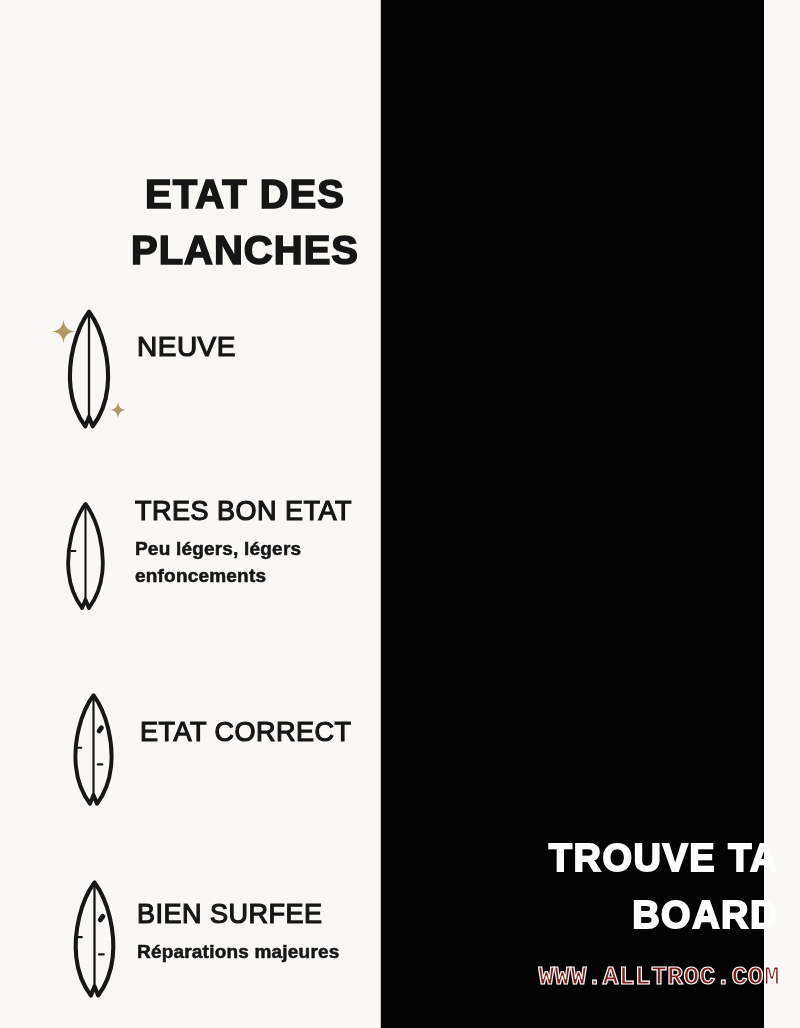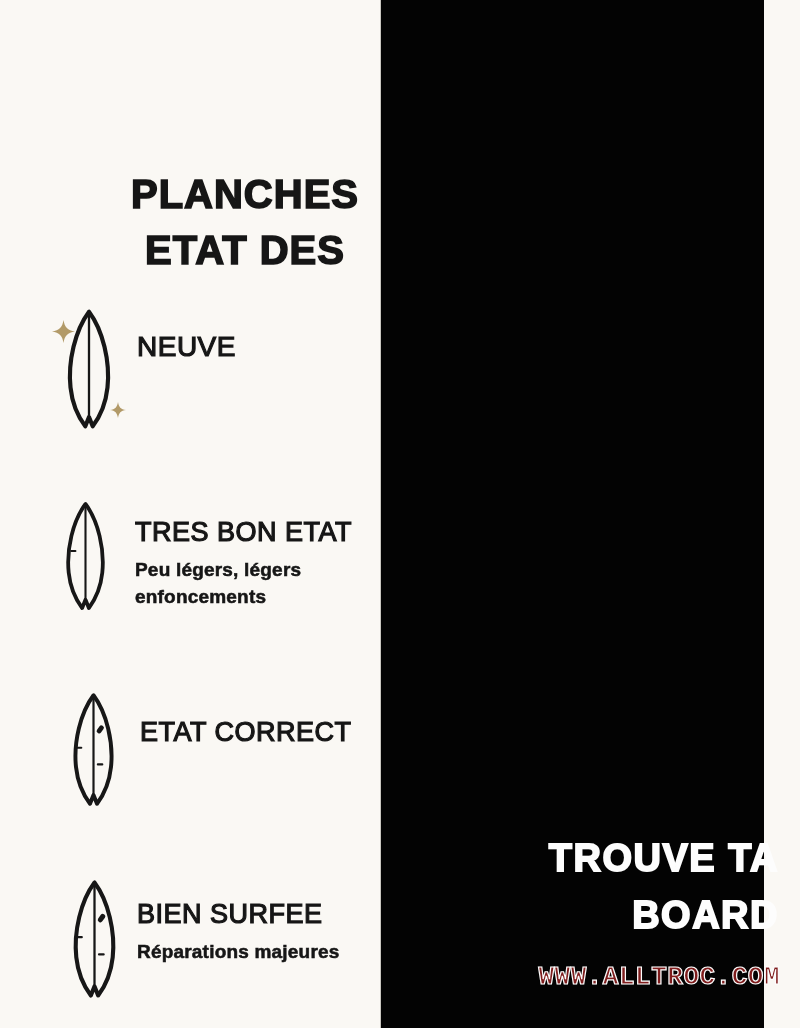--- a/index.html
+++ b/index.html
@@ -68,22 +68,22 @@
       <path d="M28,4 C13,24 5,58 8,86 C10,105 18,120 24,128 L28,118 L32,128 C38,120 46,105 48,86 C51,58 43,24 28,4 Z" fill="none" stroke="#171717" stroke-width="4.5" stroke-linejoin="round"></path>
       <path d="M28,7 L28,118" fill="none" stroke="#171717" stroke-width="2.5"></path>
     </g>
     <path id="sparkle-shape" d="M12,0 C13.2,7.8 16.2,10.8 24,12 C16.2,13.2 13.2,16.2 12,24 C10.8,16.2 7.8,13.2 0,12 C7.8,10.8 10.8,7.8 12,0 Z" fill="#b29a68"></path>
   </defs>
 </svg>
 
 <div class="black-panel"></div>
 
 <div class="page-title">
+  <div>ETAT DES</div>
   <div>PLANCHES</div>
-  <div>ETAT DES</div>
 </div>
 
 <div class="row">
   <span class="sparkle" style="left:52px;top:320px;position:absolute">
     <svg width="23" height="23" viewBox="0 0 24 24">
         <use href="#sparkle-shape"></use>
       </svg>
   </span>
   <span class="sparkle" style="left:110px;top:402px;position:absolute">
     <svg width="16" height="16" viewBox="0 0 24 24">
@@ -100,21 +100,21 @@
   </div>
 </div>
 
 <div class="row">
   <span class="board-icon" style="left:62px;top:494px">
     <svg width="47" height="124" viewBox="0 0 56 132">
       <use href="#board-shape"></use>
       <line x1="11" y1="60" x2="16" y2="60" stroke="#171717" stroke-width="2.5" stroke-linecap="round"></line>
     </svg>
   </span>
-  <div class="row-text" style="left:135px;top:517px;width:215px">
+  <div class="row-text" style="left:135px;top:496px;width:215px">
     <div class="cond-name">TRES BON ETAT</div>
     <div class="cond-desc">Peu légers, légers enfoncements</div>
   </div>
 </div>
 
 <div class="row">
   <span class="board-icon" style="left:69px;top:686px">
     <svg width="49" height="127" viewBox="0 0 56 132">
       <use href="#board-shape"></use>
       <rect x="33" y="38" width="5.5" height="10" rx="2.5" fill="#171717" transform="rotate(35 35.75 43)"></rect>

